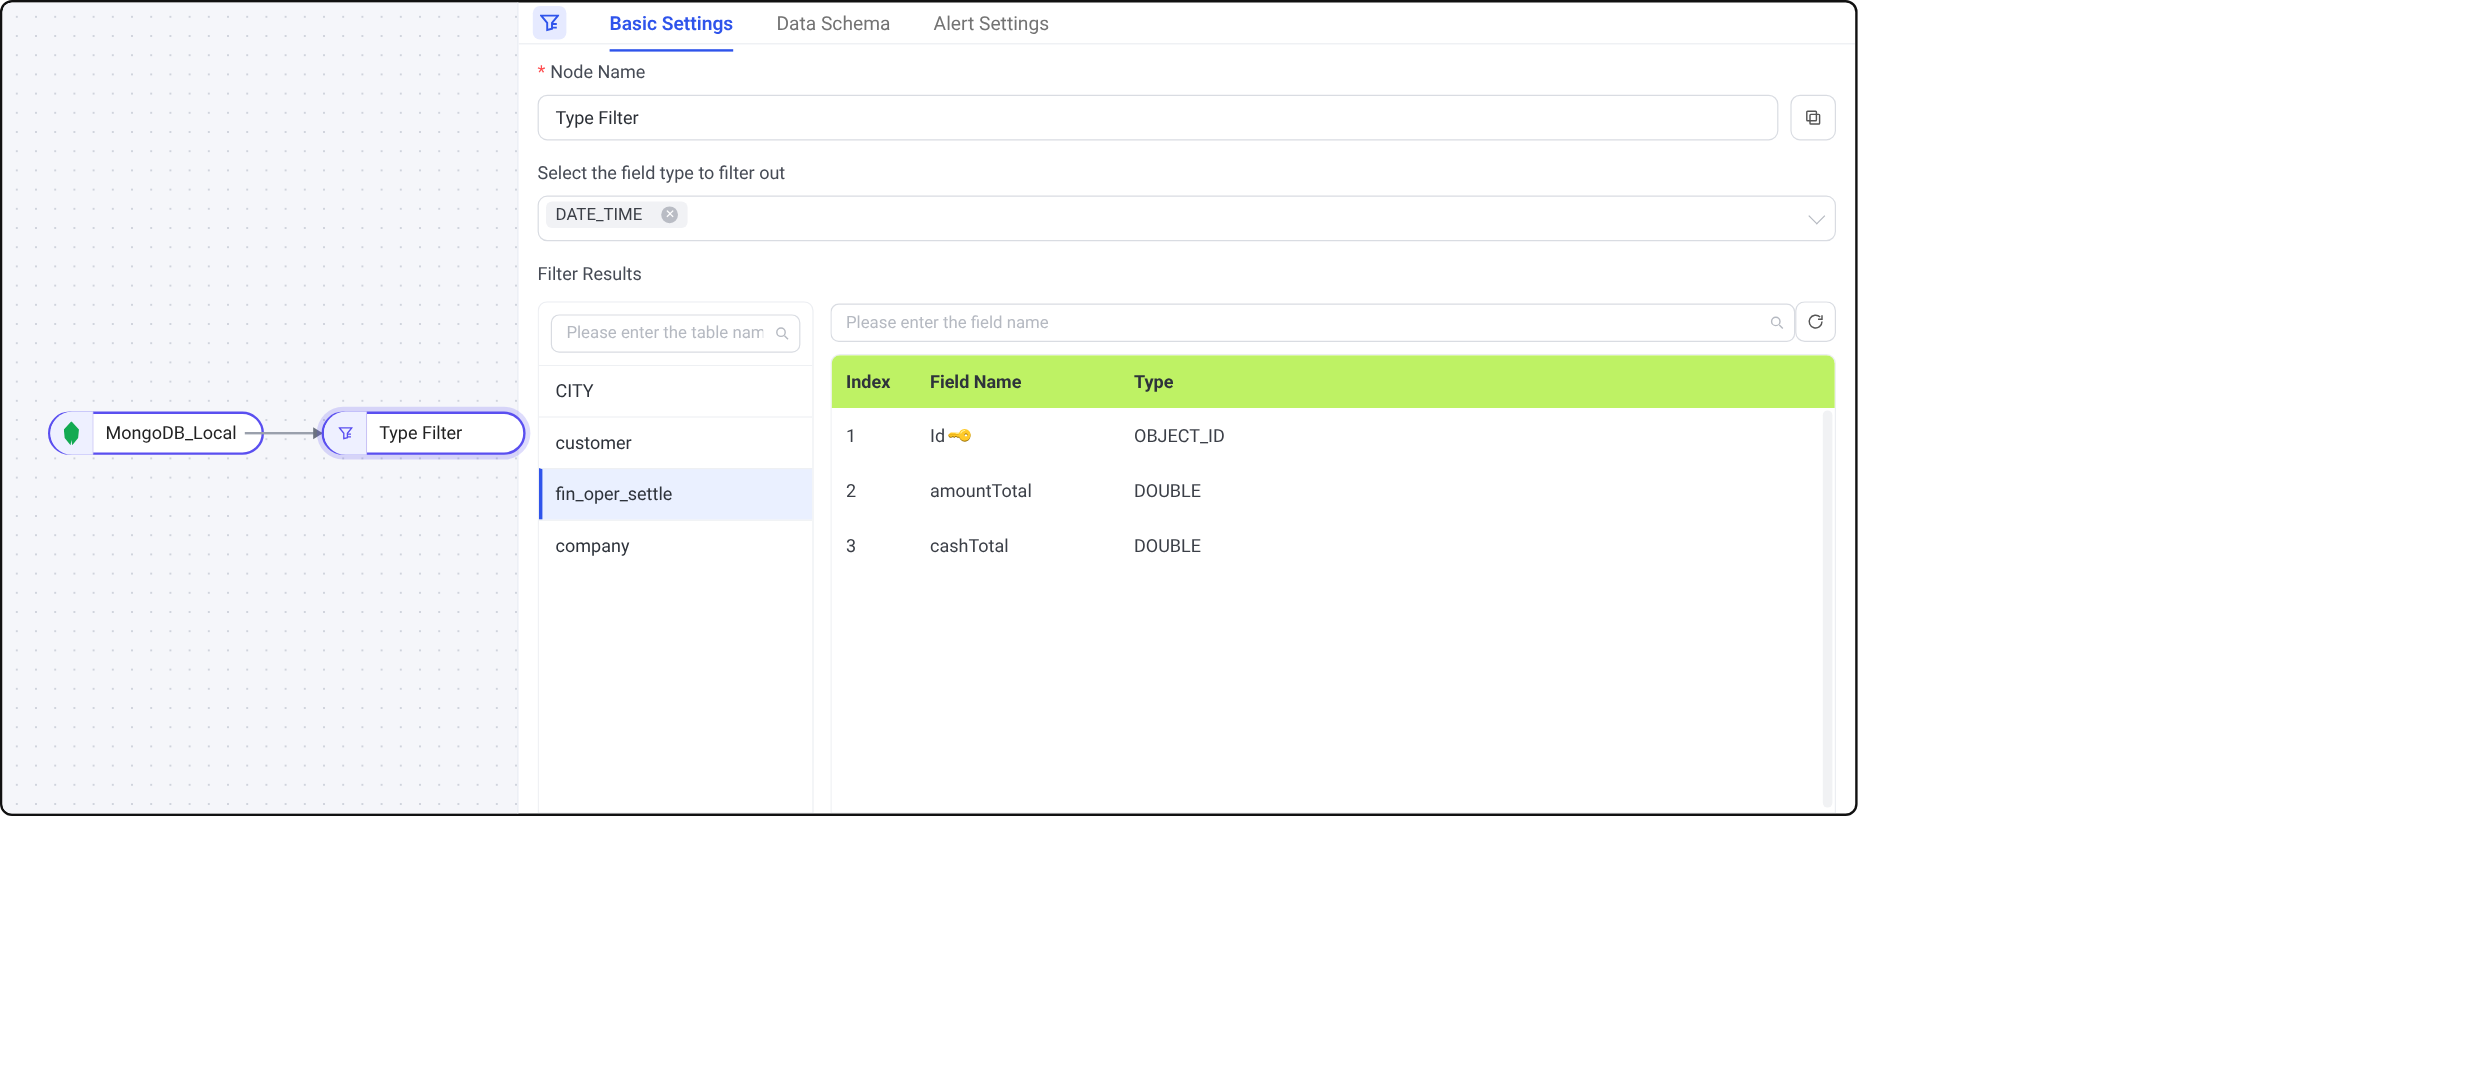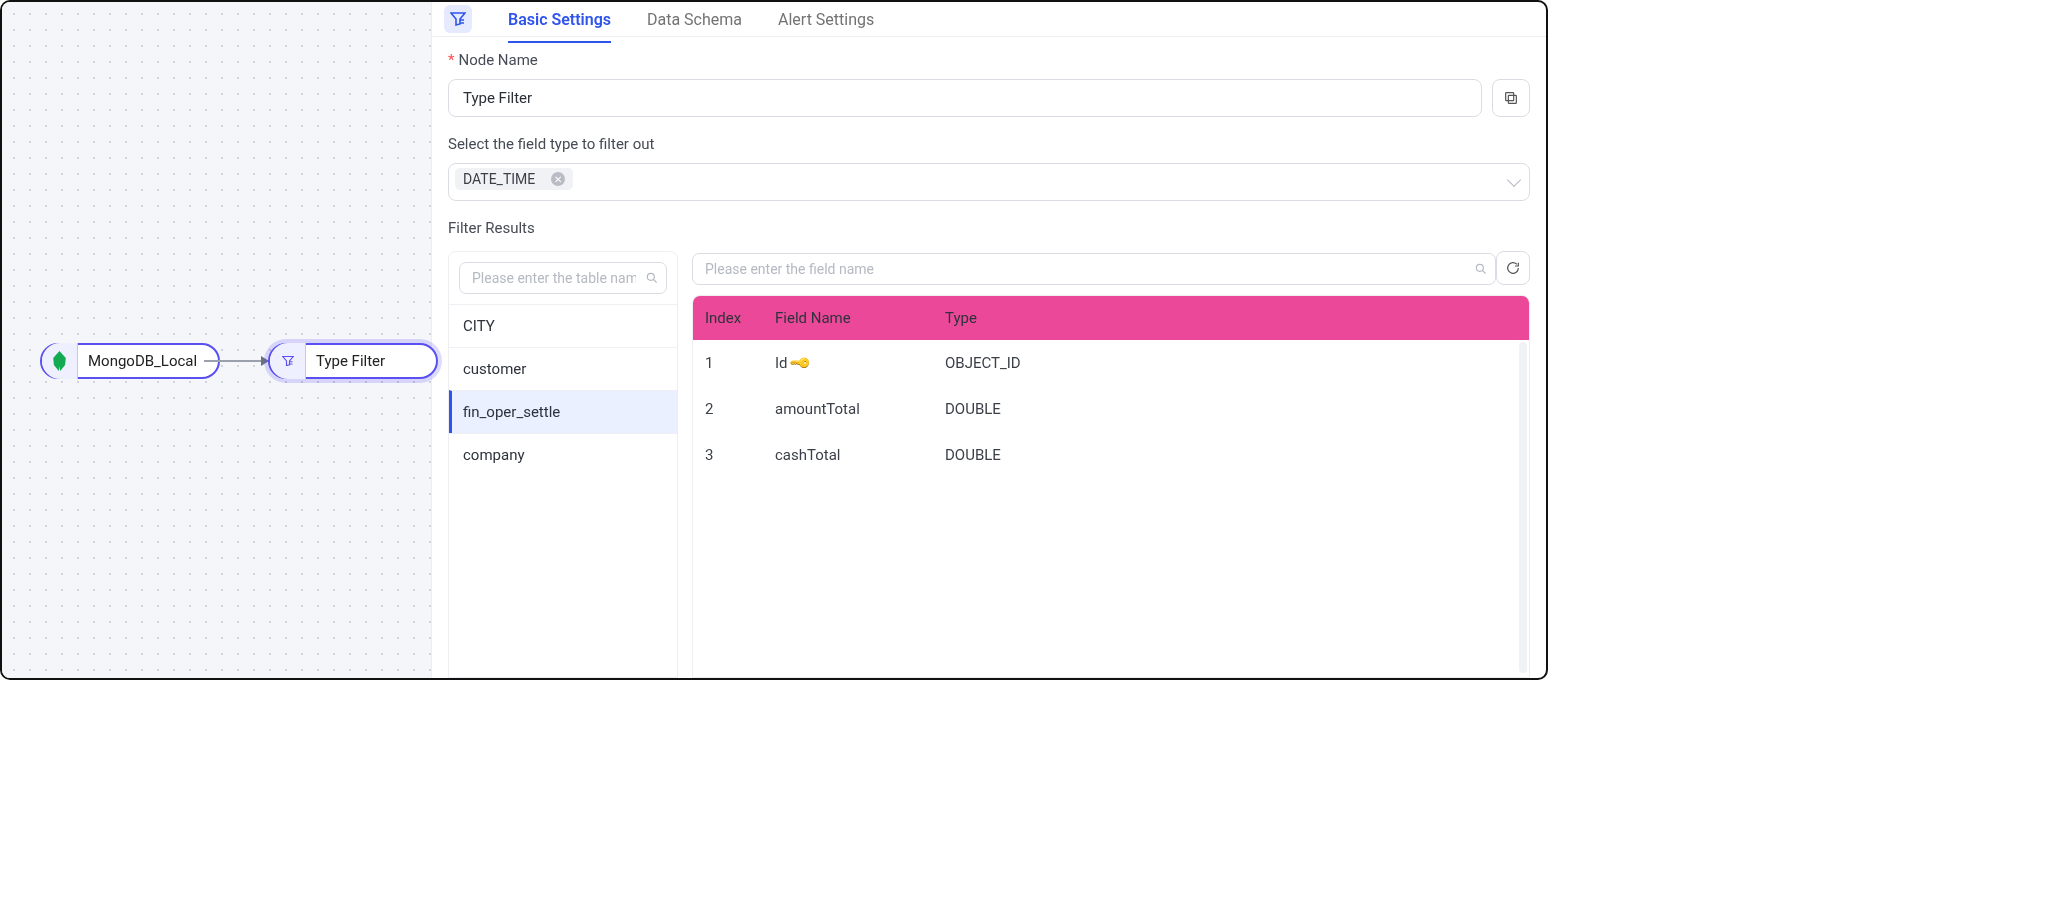--- a/index.html
+++ b/index.html
@@ -265,23 +265,23 @@
   }
   .grid-head, .grid-row {
     display: grid;
     grid-template-columns: 70px 170px 1fr;
     align-items: center;
     padding: 0 12px;
     font-size: 15px;
   }
   .grid-head {
     height: 44px;
-    background: #ec4899;
+    background: #bef264;
     color: #2e333b;
-    font-weight: 400;
+    font-weight: 700;
   }
   .grid-body { overflow: auto; }
   .grid-row {
     height: 46px;
     color: #3b3f47;
   }
   .scrollbar-fake {
     position: absolute;
     right: 2px; top: 46px; bottom: 4px;
     width: 8px;

